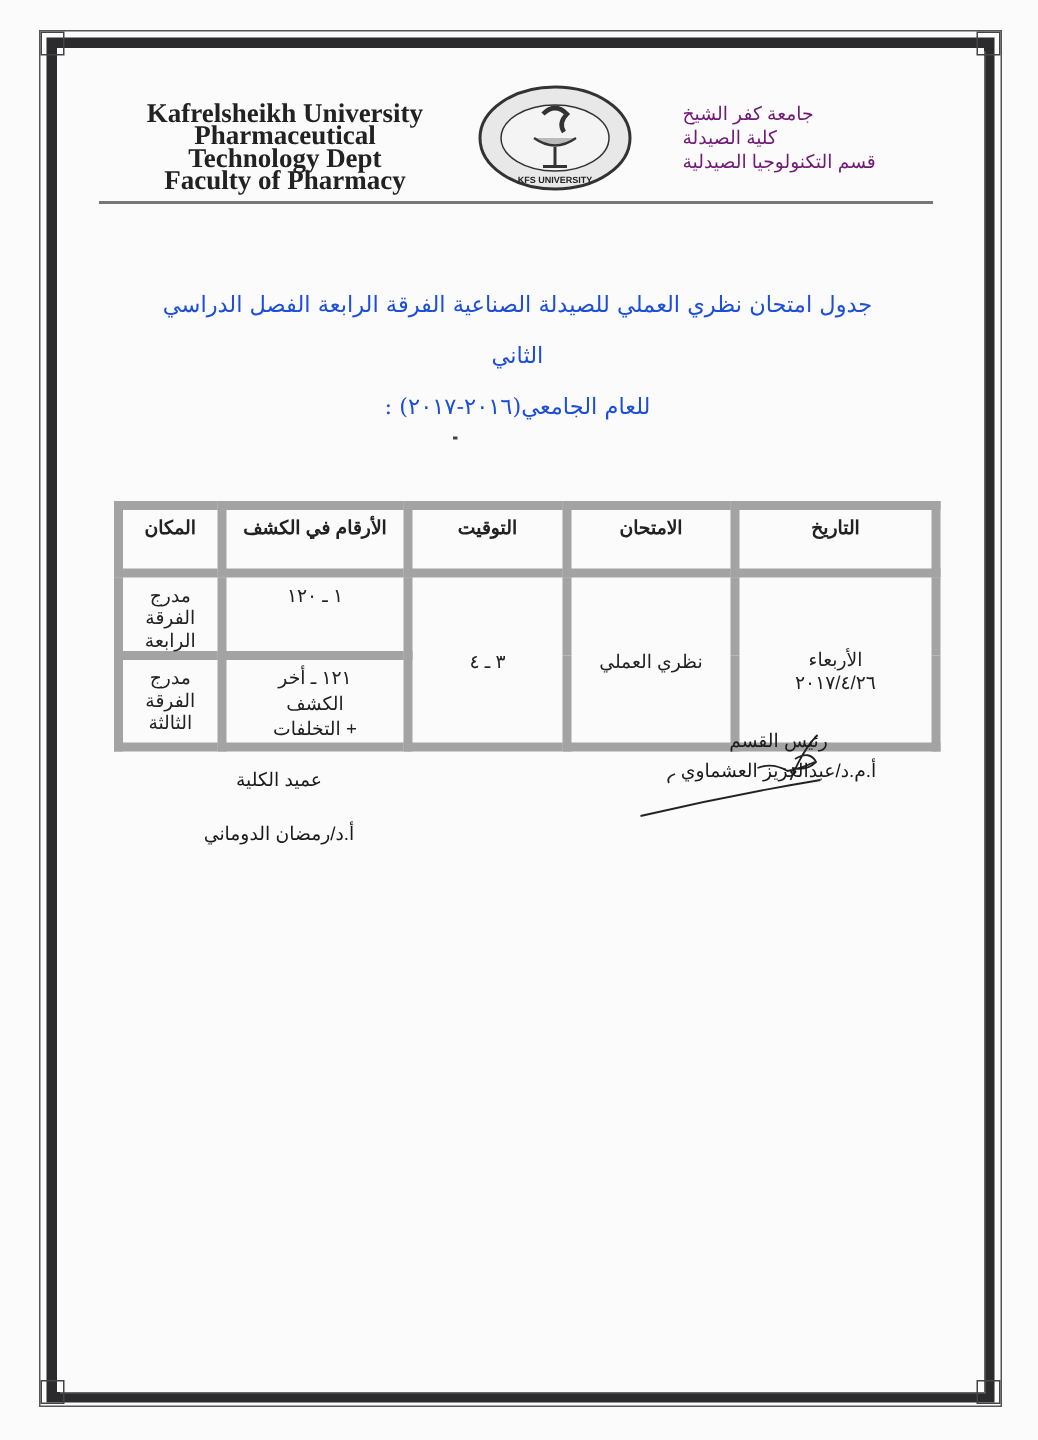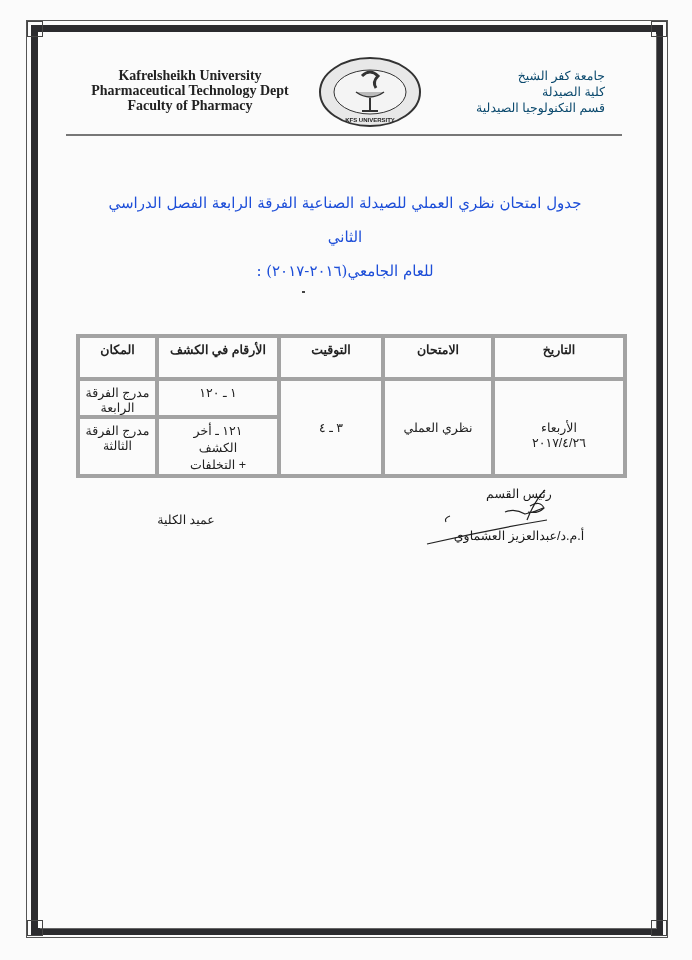--- a/index.html
+++ b/index.html
@@ -15,55 +15,55 @@
       position: absolute; left: 31px; top: 25px; width: 618px; height: 896px;
       border: 7px solid #2b2b2e;
     }
     .frame-inner {
       position: absolute; left: 40px; top: 34px; width: 616px; height: 894px;
       border-right: 1px solid #666; border-bottom: 1px solid #666;
     }
     .corner { position: absolute; width: 14px; height: 14px; border: 1px solid #444; }
     .header-en {
       position: absolute; left: 90px; top: 68px; width: 200px; text-align: center;
-      font-family: "Liberation Serif", serif; font-weight: bold; font-size: 14px; line-height: 15px; color: #222;
+      font-family: "Liberation Serif", serif; font-weight: bold; font-size: 18px; line-height: 15px; color: #222;
     }
     .header-ar {
-      position: absolute; left: 455px; top: 68px; width: 150px; text-align: right;
-      direction: rtl; font-size: 12.5px; line-height: 16px; color: #0c4a6e;
+      position: absolute; left: 455px; top: 68px; width: 150px; text-align: left;
+      direction: rtl; font-size: 12.5px; line-height: 16px; color: #701a75;
     }
     .logo {
       position: absolute; left: 318px; top: 56px; width: 104px; height: 72px;
     }
     .header-rule {
       position: absolute; left: 66px; top: 134px; width: 556px; height: 2px; background: #777;
     }
     .title {
       position: absolute; left: 90px; top: 186px; width: 510px; text-align: center; direction: rtl;
       font-family: "DejaVu Serif", serif; font-size: 15px; line-height: 34px; color: #1d4ed8;
     }
     .dot { position: absolute; left: 302px; top: 291px; width: 3px; height: 2px; background: #444; }
     table.schedule {
       position: absolute; left: 76px; top: 334px; width: 551px; height: 133px;
       border-collapse: collapse; direction: rtl; font-size: 12.5px; color: #222;
     }
     table.schedule th, table.schedule td {
-      border: 4px solid #a3a3a3; text-align: center; padding: 0 4px;
+      border: 6px solid #a3a3a3; text-align: center; padding: 0 4px;
     }
     table.schedule th { font-weight: bold; vertical-align: top; padding-top: 4px; height: 35px; }
     table.schedule td.top { vertical-align: top; padding-top: 4px; margin-left: 40px; }
     .sig-left {
       position: absolute; left: 116px; top: 502px; width: 140px; text-align: center; direction: rtl;
       font-size: 12.5px; line-height: 36px;
     }
     .sig-right {
       position: absolute; left: 444px; top: 484px; width: 150px; text-align: center; direction: rtl;
       font-size: 12.5px; line-height: 20px;
     }
-    .sig-right .name { margin-top: 22px; }
+    .sig-right .name { }
     .signature { position: absolute; left: 425px; top: 486px; width: 150px; height: 60px; }
   </style>
 </head>
 <body>
 
 <div class="frame-outer"></div>
 <div class="frame-thick"></div>
 <div class="frame-inner"></div>
 <div class="corner" style="left:27px;top:21px;"></div>
 <div class="corner" style="left:651px;top:21px;"></div>
@@ -127,20 +127,21 @@
       <div>الكشف</div>
       <div>+ التخلفات</div>
     </td>
     <td class="top">مدرج الفرقة الثالثة</td>
   </tr>
 </tbody>
   </table>
 
 <div class="sig-left">
   <div>عميد الكلية</div>
+  <div>أ.د/رمضان الدوماني</div>
 </div>
 
 <svg class="signature" viewBox="0 0 150 60">
   <path d="M120 4 q-10 10 -18 30 M105 20 q10 -6 14 2 q-6 6 -16 4 M80 26 q10 -4 20 2 q10 -2 18 -6 M25 30 q-6 2 -4 6 M2 58 q60 -14 120 -24" fill="none" stroke="#222" stroke-width="1.2"></path>
 </svg>
 
 <div class="sig-right">
   <div>رئيس القسم</div>
   <div class="name">أ.م.د/عبدالعزيز العشماوي</div>
 </div>

